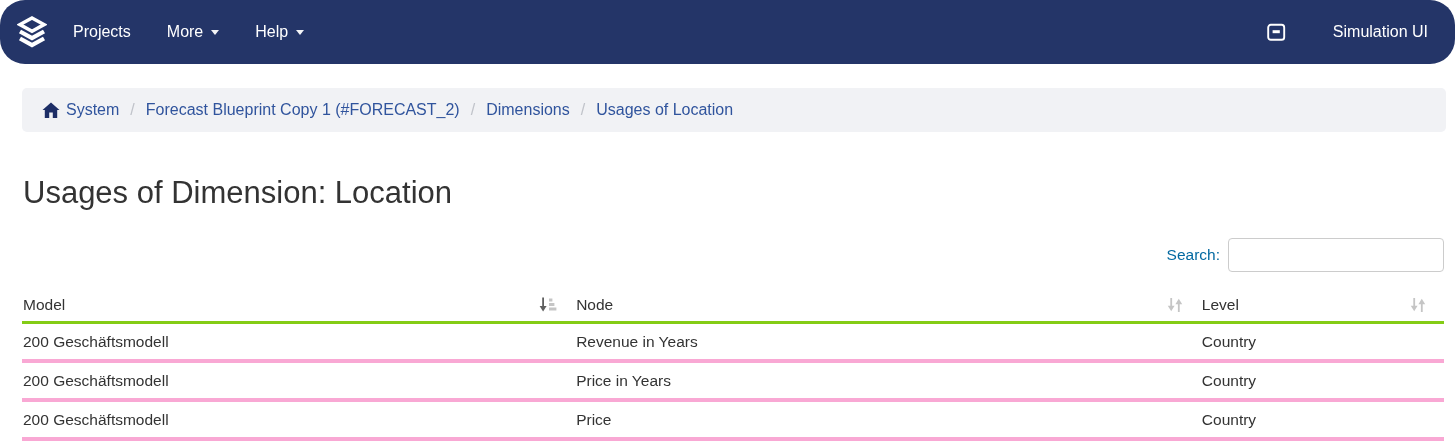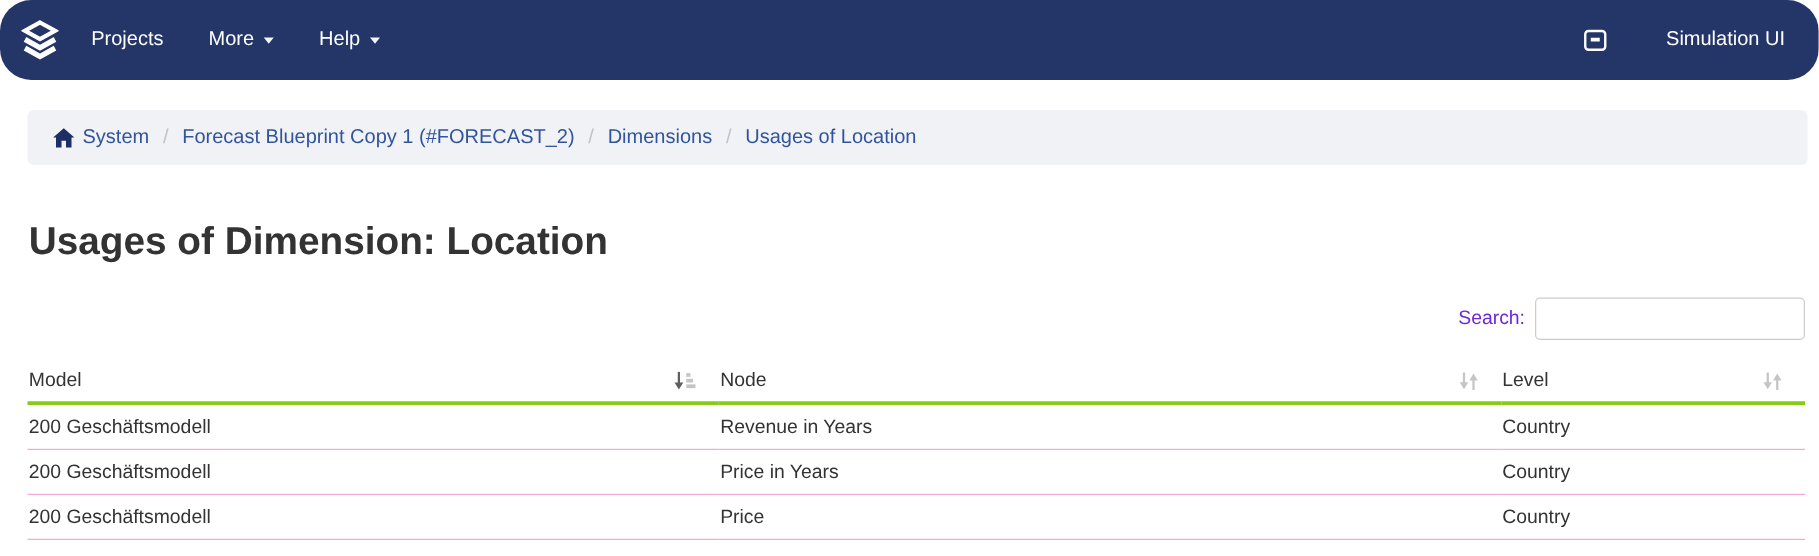--- a/index.html
+++ b/index.html
@@ -22,40 +22,40 @@
 
   
   .breadcrumb { margin: 24px 9px 0 22px; height: 44px; background: #f1f2f5;
     border-radius: 5px; display: flex; align-items: center; padding: 0 20px;
     font-size: 16px; }
   .breadcrumb a { color: #30549d; text-decoration: none; cursor: pointer; }
   .breadcrumb .home { display: flex; align-items: center; margin-right: 6px; cursor: pointer; }
   .breadcrumb .sep { color: #c0c3ca; margin: 0 11px; }
 
   
-  h1.page-title { margin: 40px 0 0 23px; font-size: 31px; font-weight: 700;
+  h1.page-title { margin: 40px 0 0 23px; font-size: 31px; font-weight: 400;
     color: #333333; line-height: 42px; }
 
   
   .search-row { display: flex; justify-content: flex-end; align-items: center;
     margin: 24px 11px 0 0; }
-  .search-row label { font-size: 15.5px; color: #6d28d9; margin-right: 8px; }
+  .search-row label { font-size: 15.5px; color: #0369a1; margin-right: 8px; }
   .search-row input { width: 216px; height: 34px; border: 1px solid #cccccc;
     border-radius: 4px; padding: 0 10px; font-size: 14px; color: #333;
     font-family: "Liberation Sans", sans-serif; outline: none; }
 
   
   table.usages { width: 1422px; margin: 16px 11px 0 22px; border-collapse: collapse; }
   table.usages th { text-align: left; font-size: 15.5px; font-weight: normal;
     color: #333333; padding: 8px 8px 7px 1px; border-bottom: 3px solid #84cc16;
     cursor: pointer; }
   .th-inner { display: flex; align-items: center; justify-content: space-between; }
   .th-inner .sort-ico { flex: 0 0 auto; margin-left: 6px; margin-right: 10px; }
   table.usages td { font-size: 15.5px; color: #333333; padding: 9px 8px 8px 1px;
-    border-bottom: 1px solid #f9a8d4; }
+    border-bottom: 4px solid #f9a8d4; }
 </style>
 </head>
 <body>
 
 <nav class="navbar">
   <div class="brand">
     <svg width="30" height="32" viewBox="0 0 30 32">
       <path d="M15 2 L27 8.6 L15 15.2 L3 8.6 Z" fill="none" stroke="#ffffff" stroke-width="3.4"></path>
       <polyline points="3,15.5 15,22.2 27,15.5" fill="none" stroke="#ffffff" stroke-width="4.2"></polyline>
       <polyline points="3,22.5 15,29.2 27,22.5" fill="none" stroke="#ffffff" stroke-width="4.2"></polyline>

